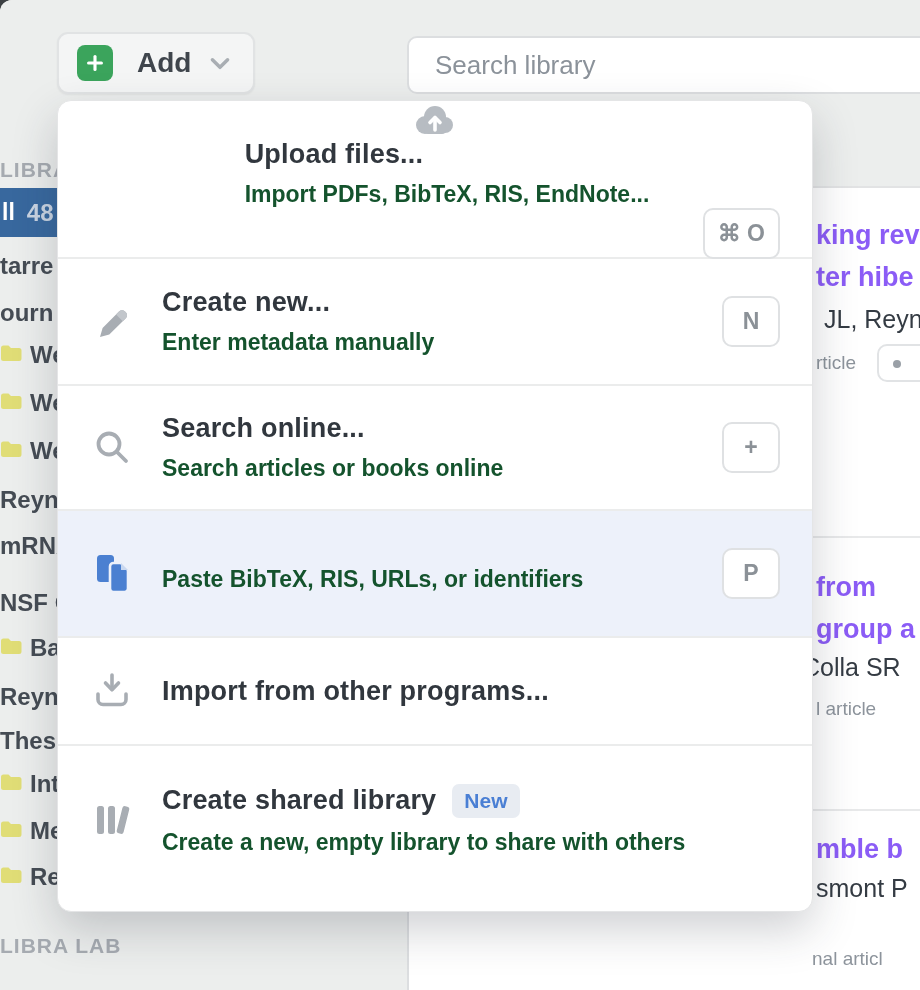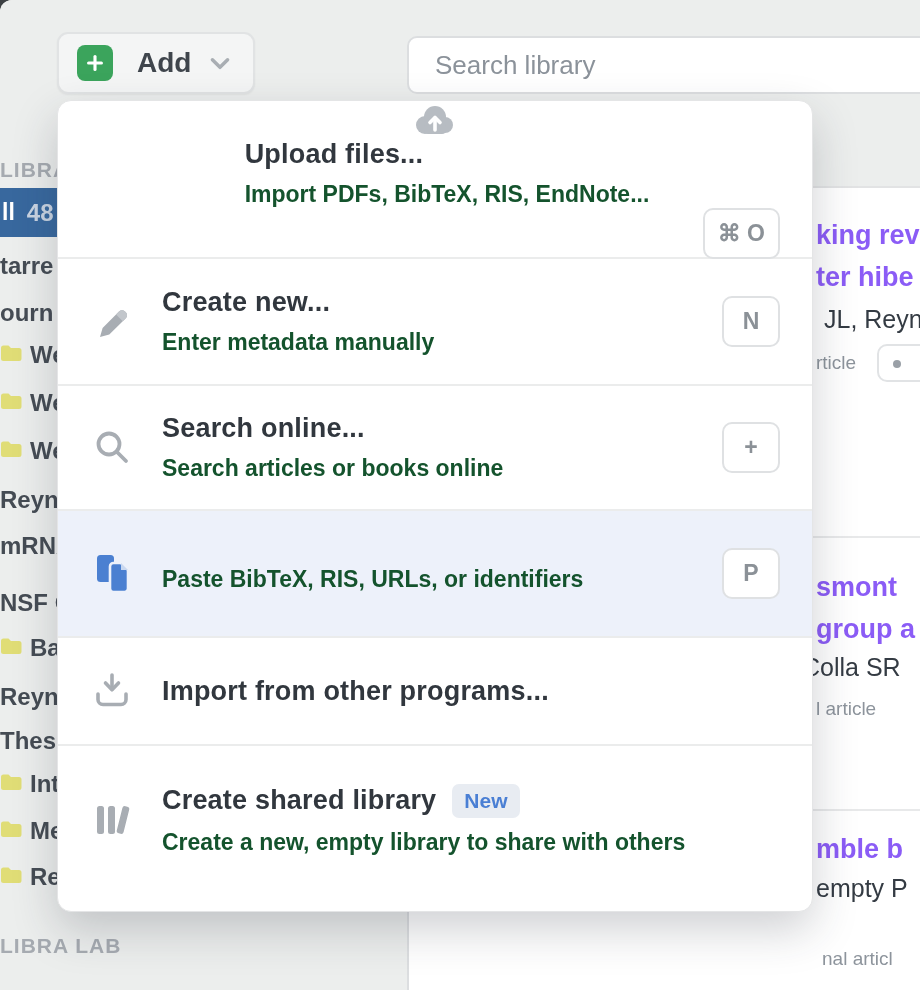--- a/index.html
+++ b/index.html
@@ -145,29 +145,29 @@
 
       <div class="frag a-title" style="left:407px;top:24px;">king rev</div>
       <div class="frag a-title" style="left:407px;top:66px;">ter hibe</div>
       <div class="frag a-auth" style="left:415px;top:117px;">JL, Reyn</div>
       <div class="frag a-meta" style="left:407px;top:164px;">rticle</div>
       <div class="cite-badge" style="left:468px;top:156px;">
           <span class="dot"></span>
         </div>
       <div class="list-div" style="top:348px;"></div>
 
-      <div class="frag a-title" style="left:407px;top:376px;">smont</div>
+      <div class="frag a-title" style="left:407px;top:376px;">from</div>
       <div class="frag a-title" style="left:407px;top:418px;">group a</div>
       <div class="frag a-auth" style="left:393px;top:465px;text-align:center;">Colla SR</div>
       <div class="frag a-meta" style="left:407px;top:510px;">l article</div>
       <div class="list-div" style="top:621px;"></div>
 
       <div class="frag a-title" style="left:407px;top:638px;">mble b</div>
-      <div class="frag a-auth" style="left:407px;top:686px;">empty P</div>
-      <div class="frag a-meta" style="left:413px;top:760px;">nal articl</div>
+      <div class="frag a-auth" style="left:407px;top:686px;">smont P</div>
+      <div class="frag a-meta" style="left:403px;top:760px;">nal articl</div>
 
       <div class="meta-row" style="left:76px;top:800px;">
 
         <span class="annot-wrap">
           <svg width="36" height="36" viewBox="0 0 36 36">
             <g stroke="#9ba1a8" stroke-width="3.4" stroke-linecap="round" fill="none">
               <path d="M9 23 C7 18 7 12 9 7"></path>
               <path d="M16 22 L16 5"></path>
               <path d="M23 22 L25 6"></path>
               <path d="M30 20 L33 9"></path>

